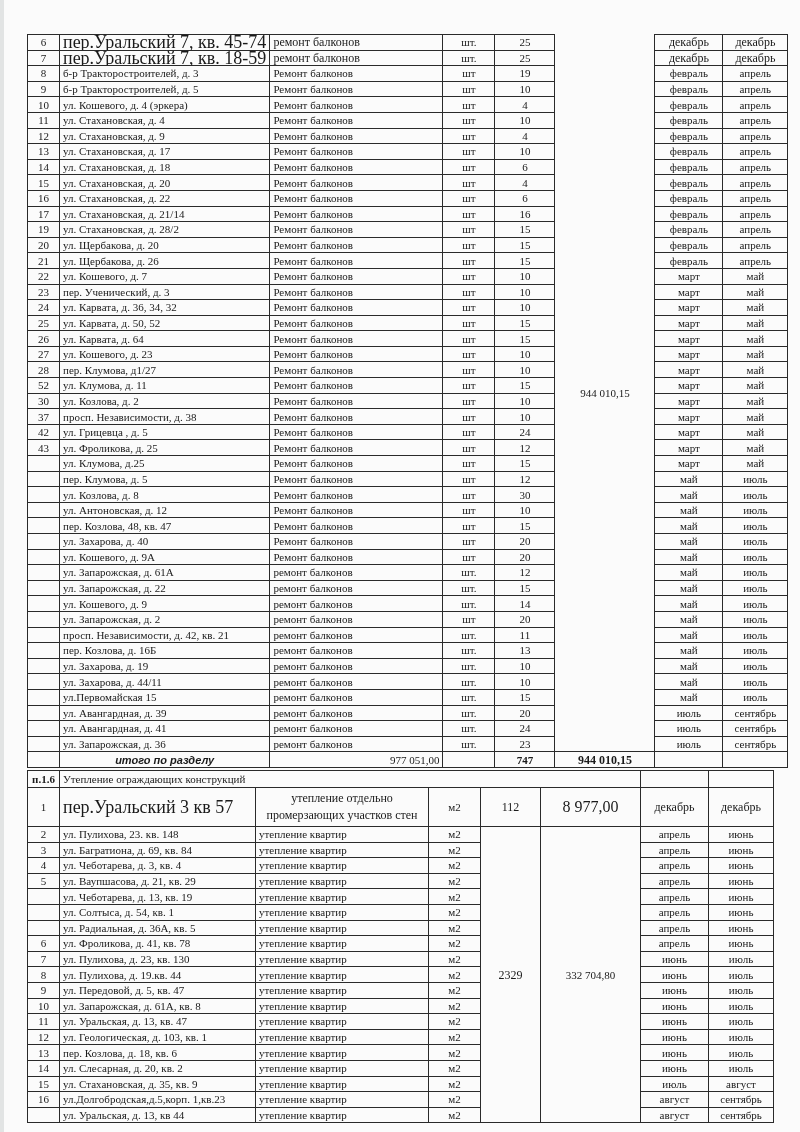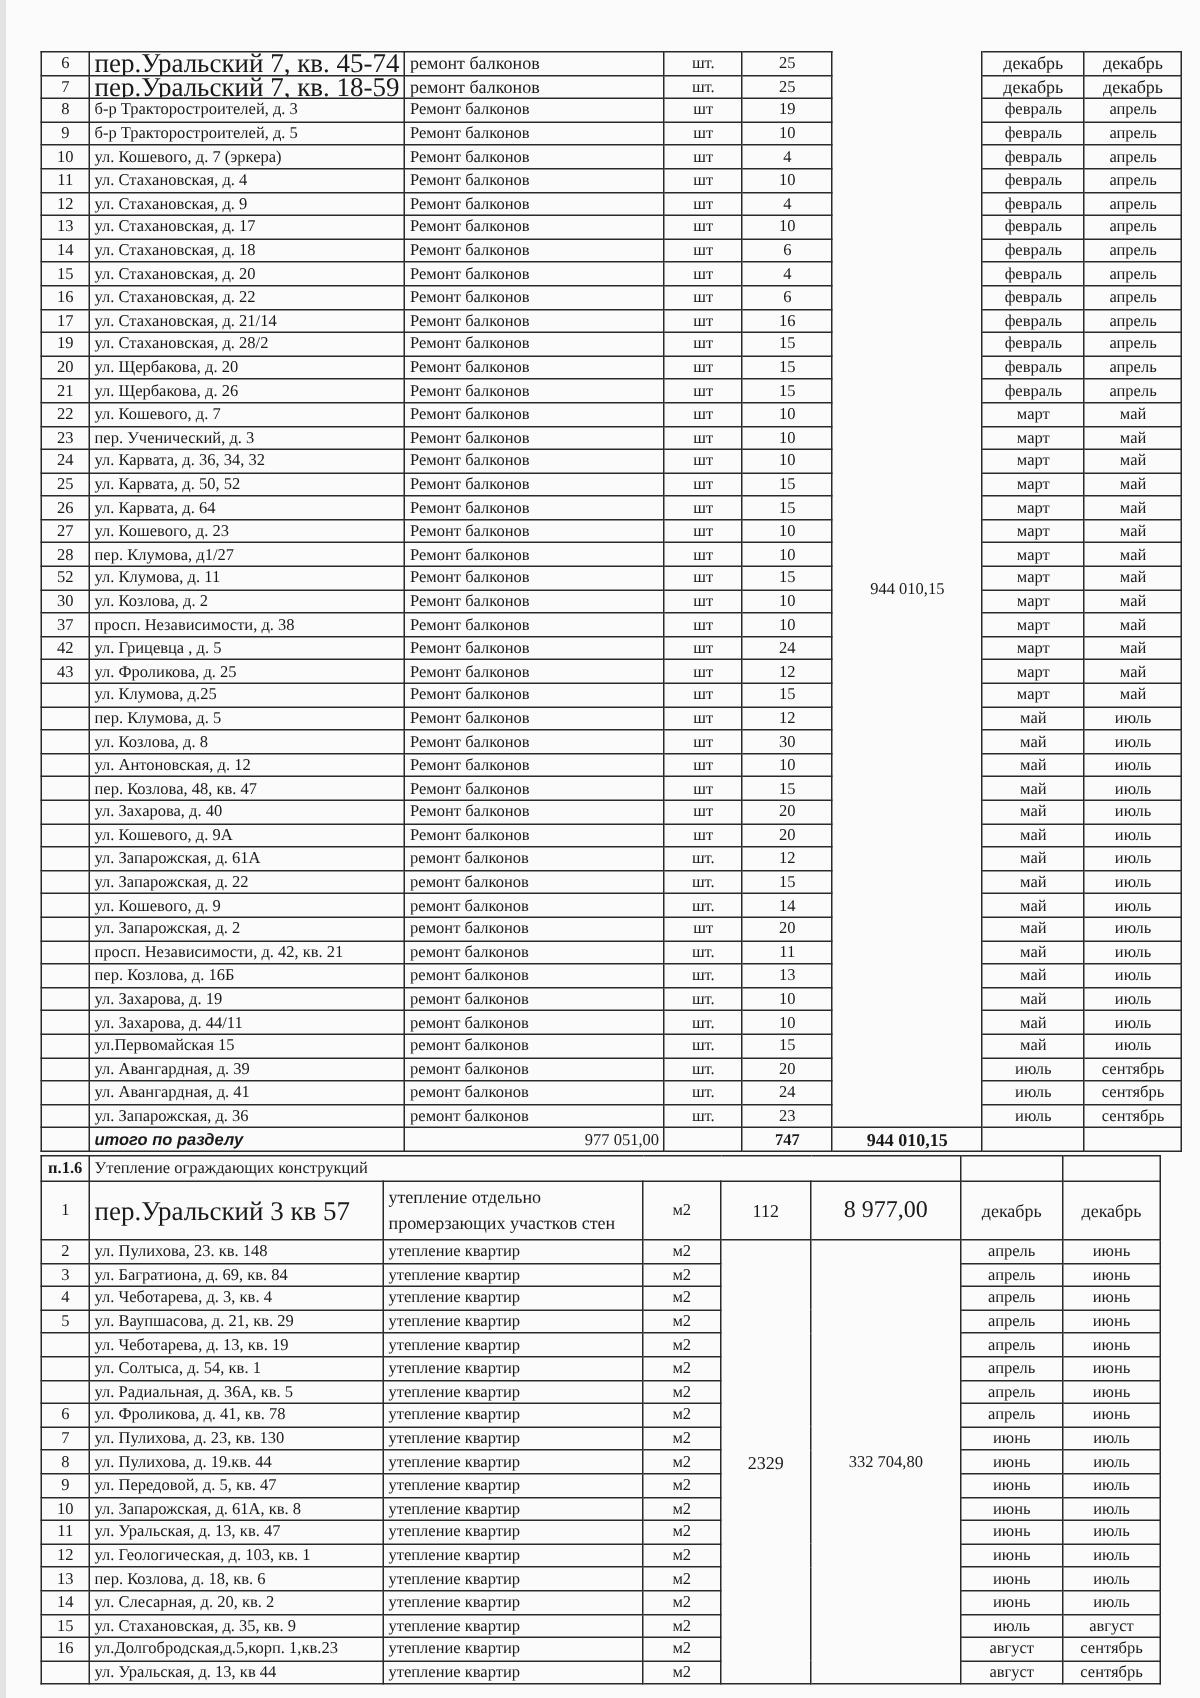--- a/index.html
+++ b/index.html
@@ -12,27 +12,27 @@
   td.num { text-align:center; font-size:13px; }
   td.addr { font-size:11px; }
   td.addr.big { font-size:18px; }
   td.work { font-size:10.5px; }
   td.work.big { font-size:12px; }
   td.unit { text-align:center; font-size:10px; }
   td.qty { text-align:center; font-size:13px; }
   td.money { text-align:center; font-size:12px; border-top:none !important; border-bottom:none !important; }
   td.m1, td.m2 { text-align:center; font-size:10.5px; }
   td.m1.big, td.m2.big { font-size:12px; }
-  td.total-label { font-family:"Liberation Sans", sans-serif; font-weight:bold; font-style:italic; font-size:13px; }
+  td.total-label { font-family:"Liberation Sans", sans-serif; font-weight:bold; font-style:italic; font-size:13px;text-align:center; }
   td.total-sum { text-align:right; font-weight:normal; font-size:12px; }
   td.bold { font-weight:bold; }
   td.section-id { font-weight:bold; font-size:13px; text-align:center; }
   td.section-title { font-weight:normal; font-size:12.5px; }
   tr.tall td { height:38px; }
-  .wrap { white-space:normal !important; line-height:17px !important; }
+  .wrap { white-space:normal !important; line-height:17px !important;text-align:center; }
   td.merged { text-align:center; font-size:12px; }
 </style>
 </head>
 <body>
 
 <div class="leftshade"></div>
 
 <table class="doc" id="t1" style="top:34px;">
   <colgroup>
     <col style="width:32px">
@@ -77,21 +77,21 @@
         <td class="num">9</td>
         <td class="addr">б-р Тракторостроителей, д. 5</td>
         <td class="work">Ремонт балконов</td>
         <td class="unit">шт</td>
         <td class="qty">10</td>
         <td class="m1">февраль</td>
         <td class="m2">апрель</td>
       </tr>
       <tr>
         <td class="num">10</td>
-        <td class="addr">ул. Кошевого, д. 7 (эркера)</td>
+        <td class="addr">ул. Кошевого, д. 4 (эркера)</td>
         <td class="work">Ремонт балконов</td>
         <td class="unit">шт</td>
         <td class="qty">4</td>
         <td class="m1">февраль</td>
         <td class="m2">апрель</td>
       </tr>
       <tr>
         <td class="num">11</td>
         <td class="addr">ул. Стахановская, д. 4</td>
         <td class="work">Ремонт балконов</td>

